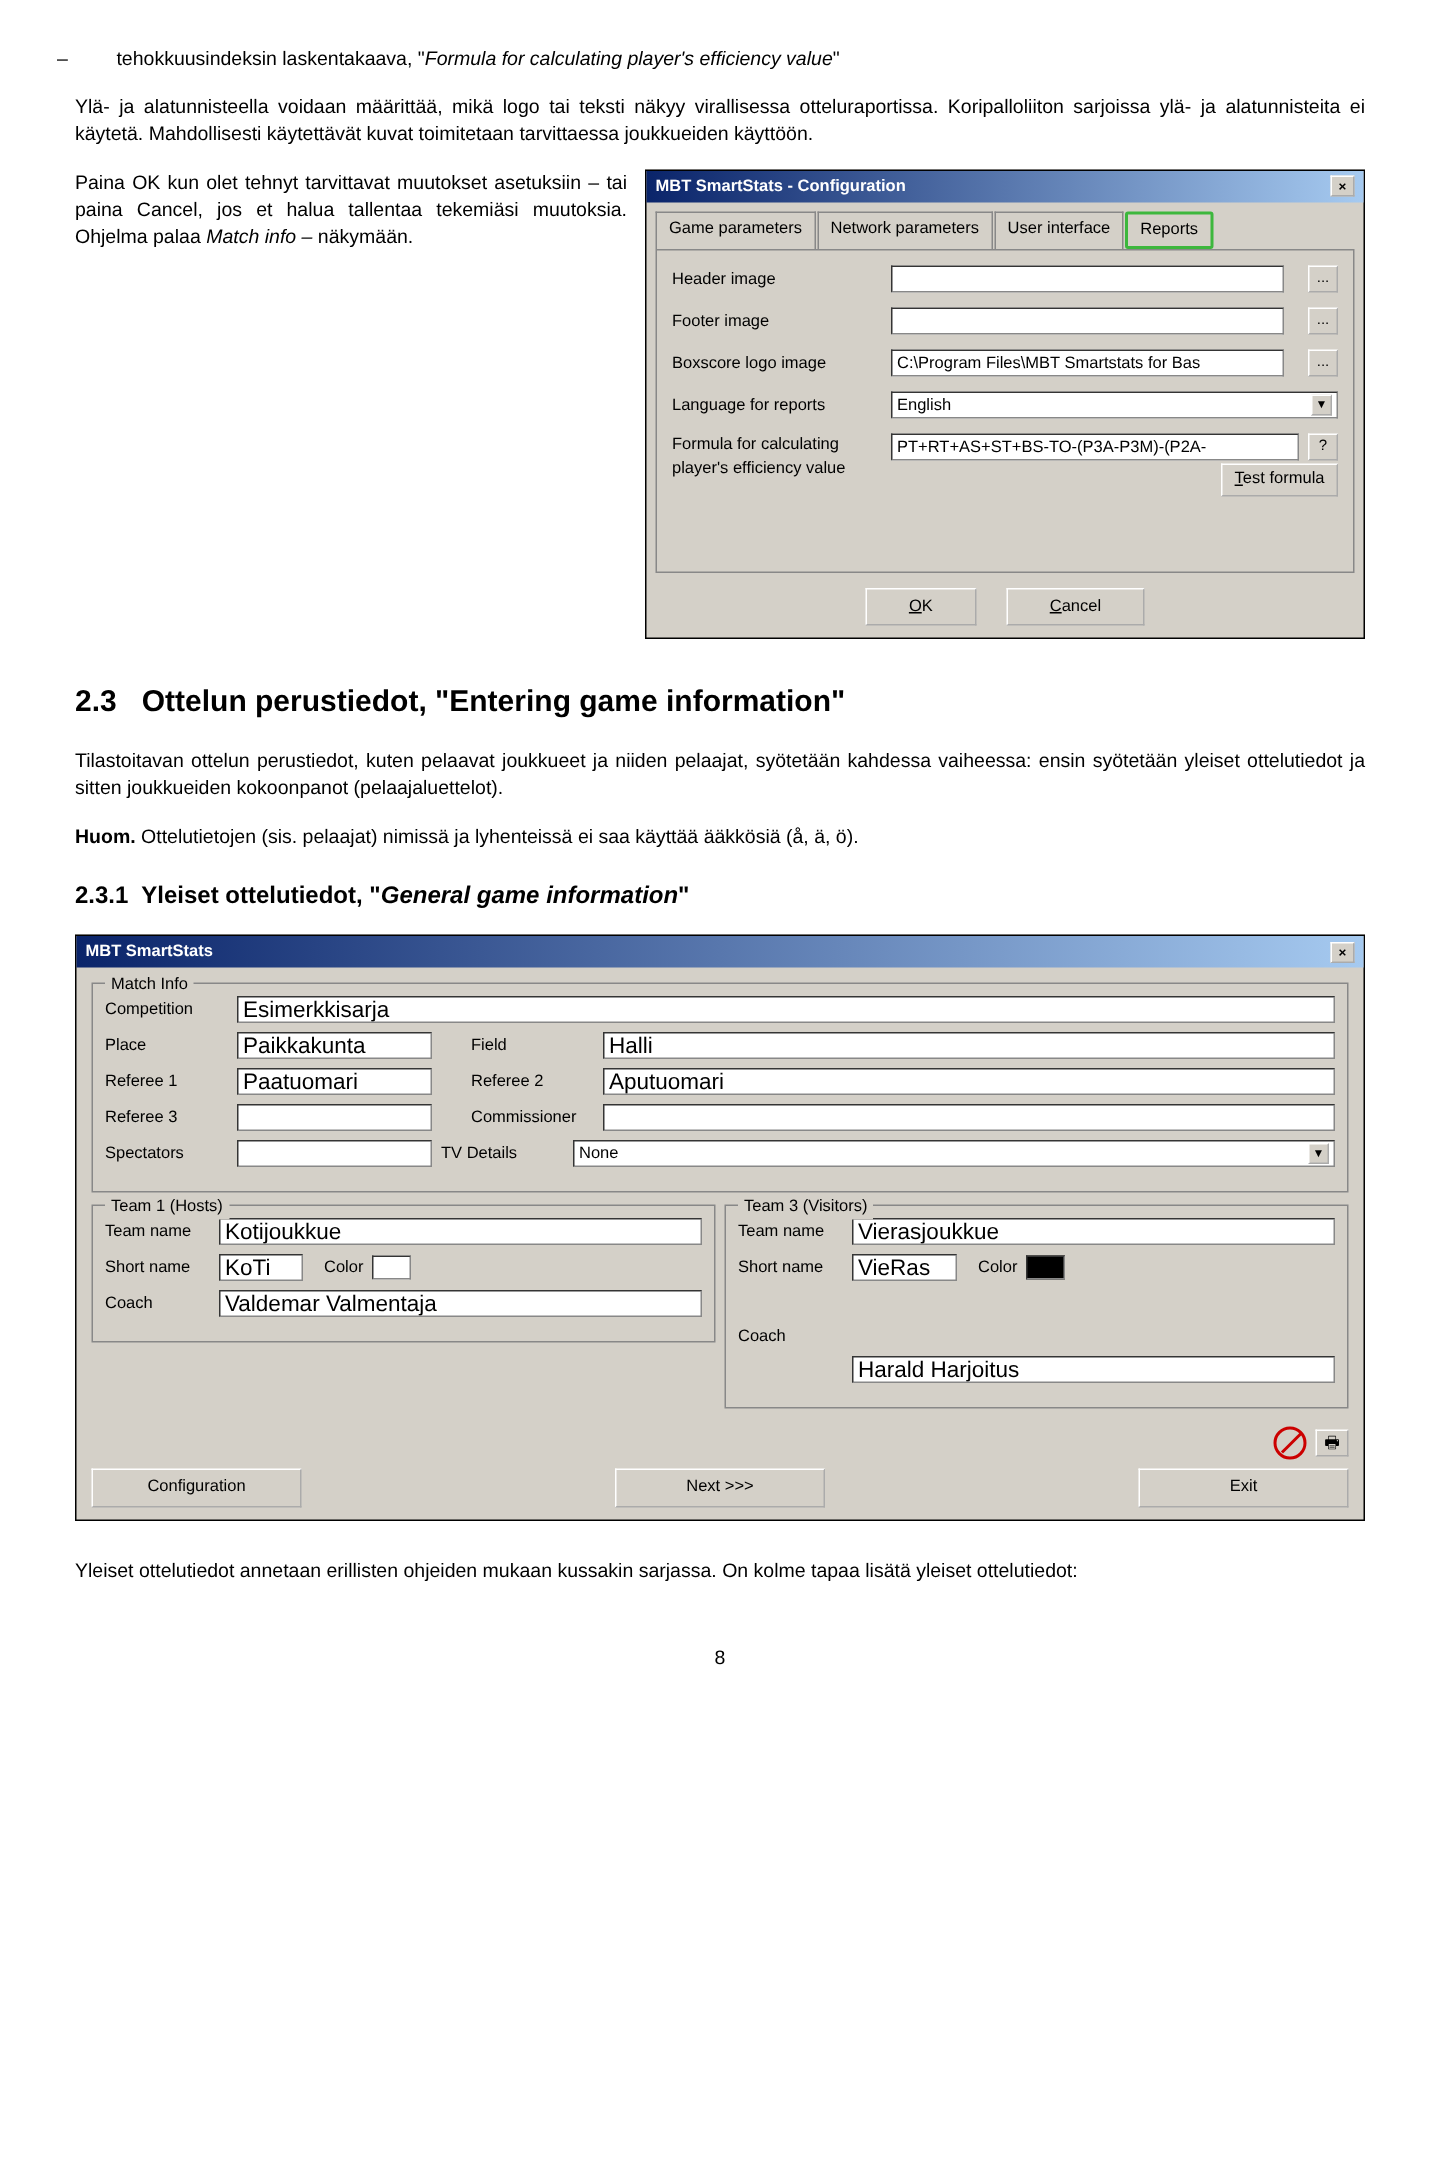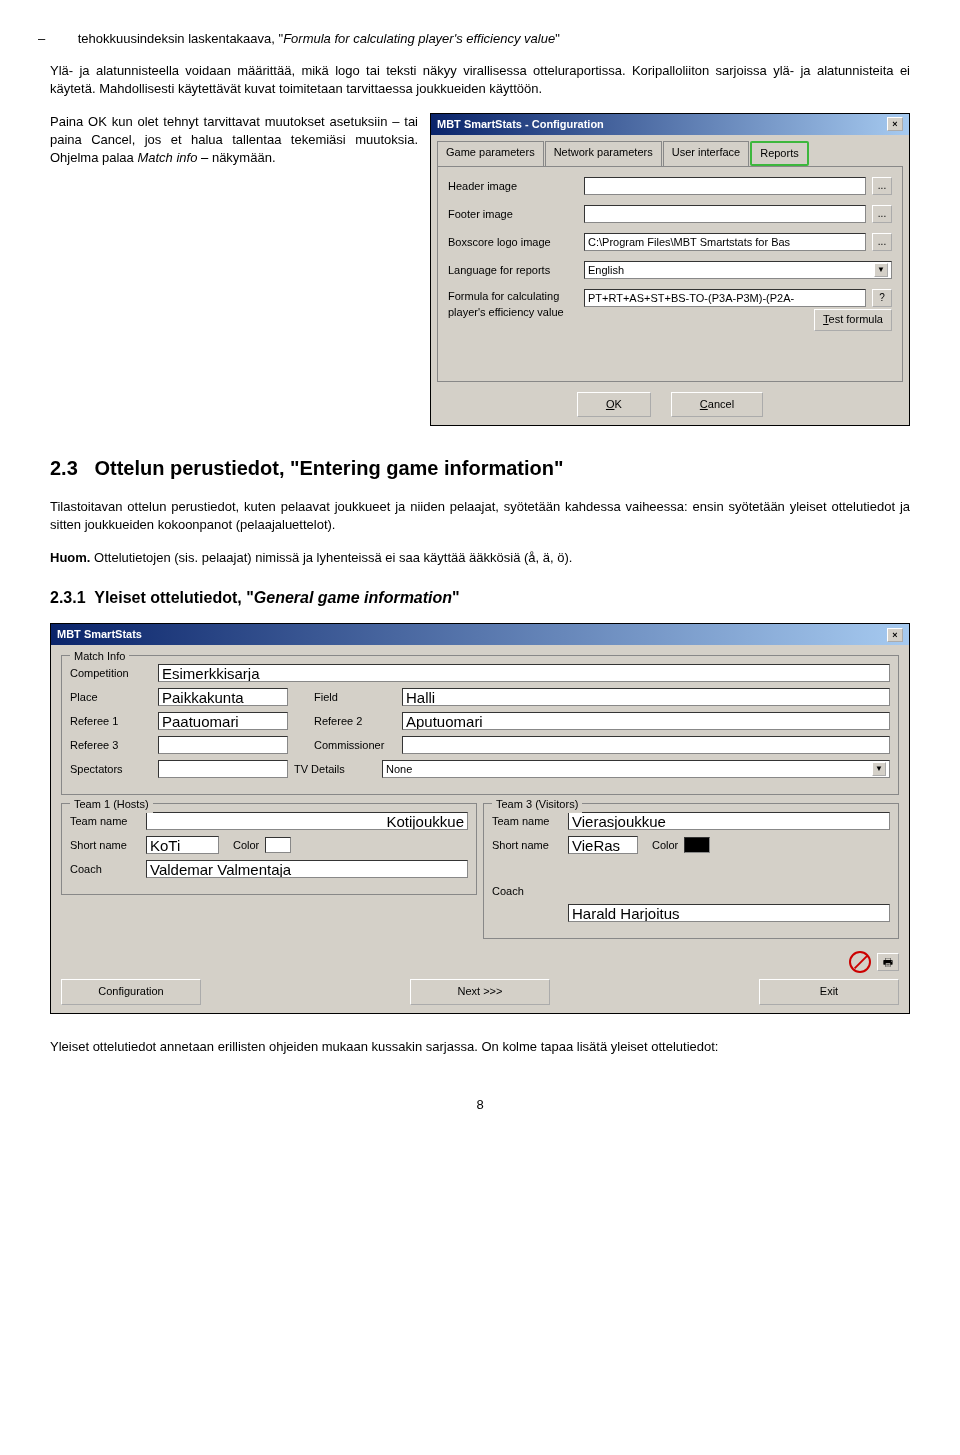--- a/index.html
+++ b/index.html
@@ -19,21 +19,21 @@
   .row .right { flex: 0 0 480px; }
 
   
   .win { background: #d4d0c8; border: 1px solid #000; font-family: Tahoma, Arial, sans-serif; font-size: 11px; color: #000; }
   .titlebar { background: linear-gradient(to right, #0a246a, #a6caf0); color: #fff; padding: 3px 6px; display: flex; justify-content: space-between; align-items: center; font-weight: bold; }
   .titlebar .close { width: 16px; height: 14px; background: #d4d0c8; border: 1px outset #fff; color: #000; font-size: 9px; line-height: 12px; text-align: center; font-weight: bold; }
   .tabs { margin: 6px 6px 0; display: flex; }
   .tab { padding: 3px 8px; border: 1px solid #888; border-bottom: none; background: #d4d0c8; margin-right: 1px; }
   .tab.active { background: #d4d0c8; border: 2px solid #3db73d; border-radius: 2px; }
   .panel { margin: 0 6px 6px; border: 1px solid #888; background: #d4d0c8; padding: 10px 10px 40px; }
-  .fld { display: flex; align-items: center; margin-bottom: 10px; gap: 6px; }
+  .fld { display: flex; align-items: center; margin-bottom: 10px; gap: 16px; }
   .fld label { width: 130px; }
   .fld input[type=text], .fld .txt { flex: 1; background: #fff; border: 1px inset #888; height: 18px; padding: 1px 3px; font-family: Tahoma, Arial, sans-serif; font-size: 11px; }
   .btn-s { width: 20px; height: 18px; border: 1px outset #fff; background: #d4d0c8; text-align: center; line-height: 16px; font-size: 10px; }
   .sel { flex: 1; background: #fff; border: 1px inset #888; height: 18px; padding: 1px 3px; display: flex; justify-content: space-between; align-items: center; }
   .sel .arrow { width: 14px; height: 14px; background: #d4d0c8; border: 1px outset #fff; text-align: center; font-size: 8px; line-height: 12px; }
   .btn { border: 1px outset #fff; background: #d4d0c8; padding: 4px 28px; min-width: 70px; text-align: center; }
   .btn-row { display: flex; justify-content: center; gap: 20px; margin-top: 10px; padding: 0 6px 8px; }
   .underline-key { text-decoration: underline; }
 
   
@@ -201,25 +201,25 @@
           </div>
         </div>
       </div>
 
       <div class="half">
         <div class="col">
           <div class="groupbox">
             <div class="legend">Team 1 (Hosts)</div>
             <div class="gb-row">
               <label style="width:70px">Team name</label>
-              <input class="txt" style="flex: 1 1 0%; text-align: right;" value="Kotijoukkue">
+              <input class="txt" style="flex: 1 1 0%;" value="Kotijoukkue">
             </div>
             <div class="gb-row">
               <label style="width:70px">Short name</label>
-              <input class="txt" style="width: 73px;" value="KoTi">
+              <input class="txt" style="width: 56px;" value="KoTi">
               <label style="width:auto;margin-left:8px">Color</label>
               <div class="swatch"></div>
             </div>
             <div class="gb-row">
               <label style="width:70px">Coach</label>
               <input class="txt" style="flex: 1 1 0%;" value="Valdemar Valmentaja">
             </div>
           </div>
         </div>
         <div class="col">

